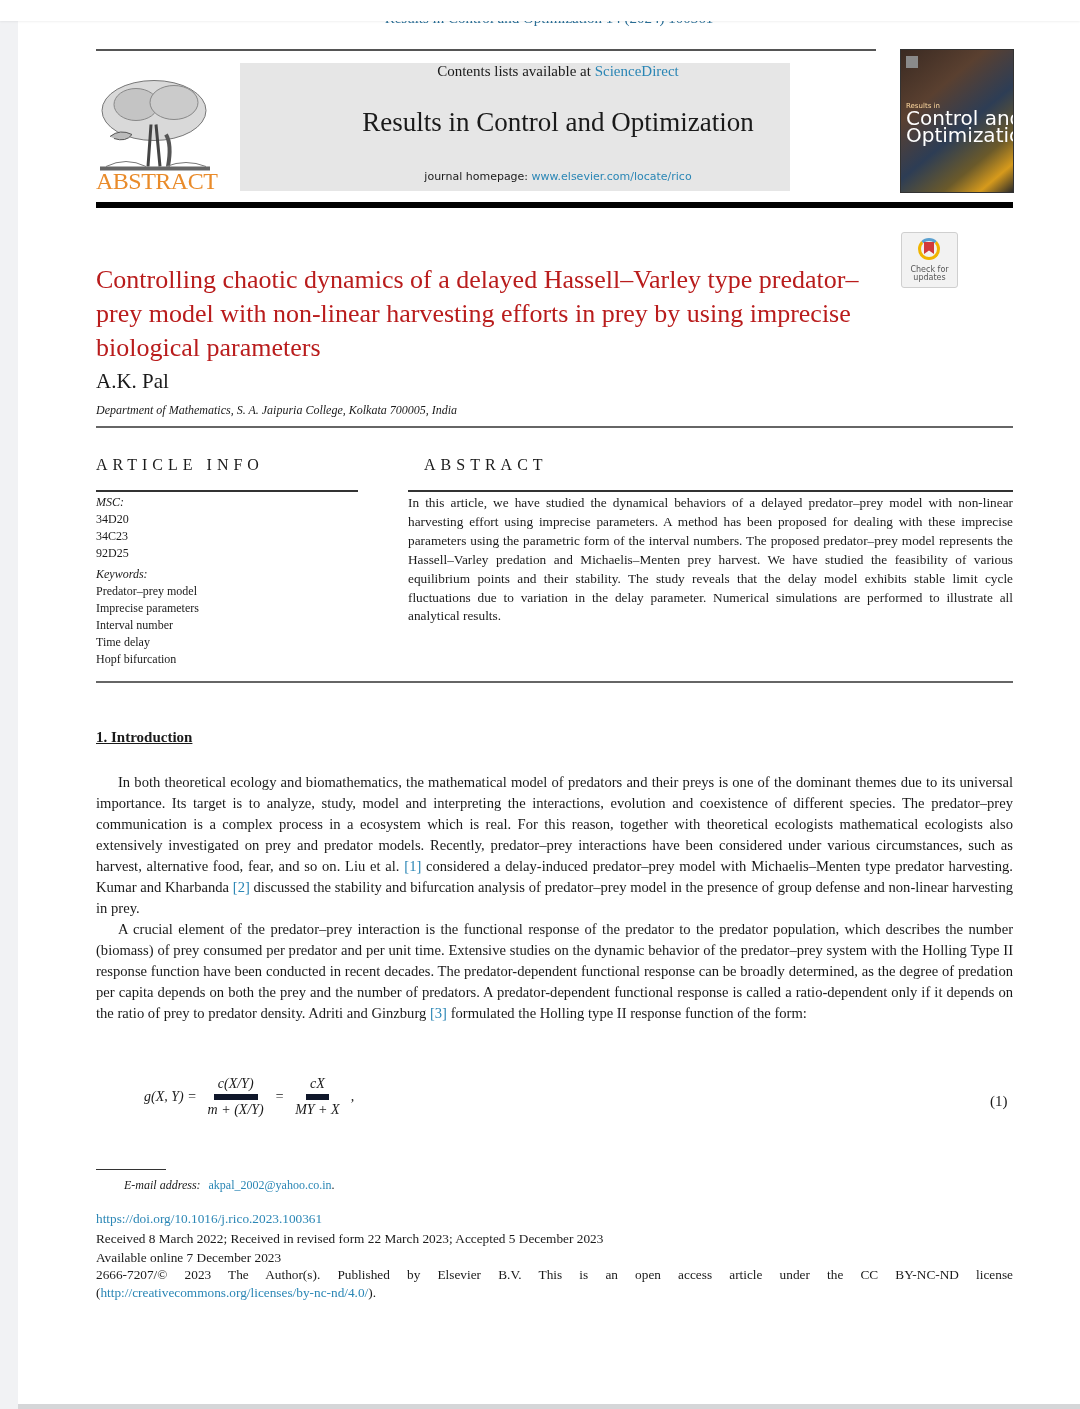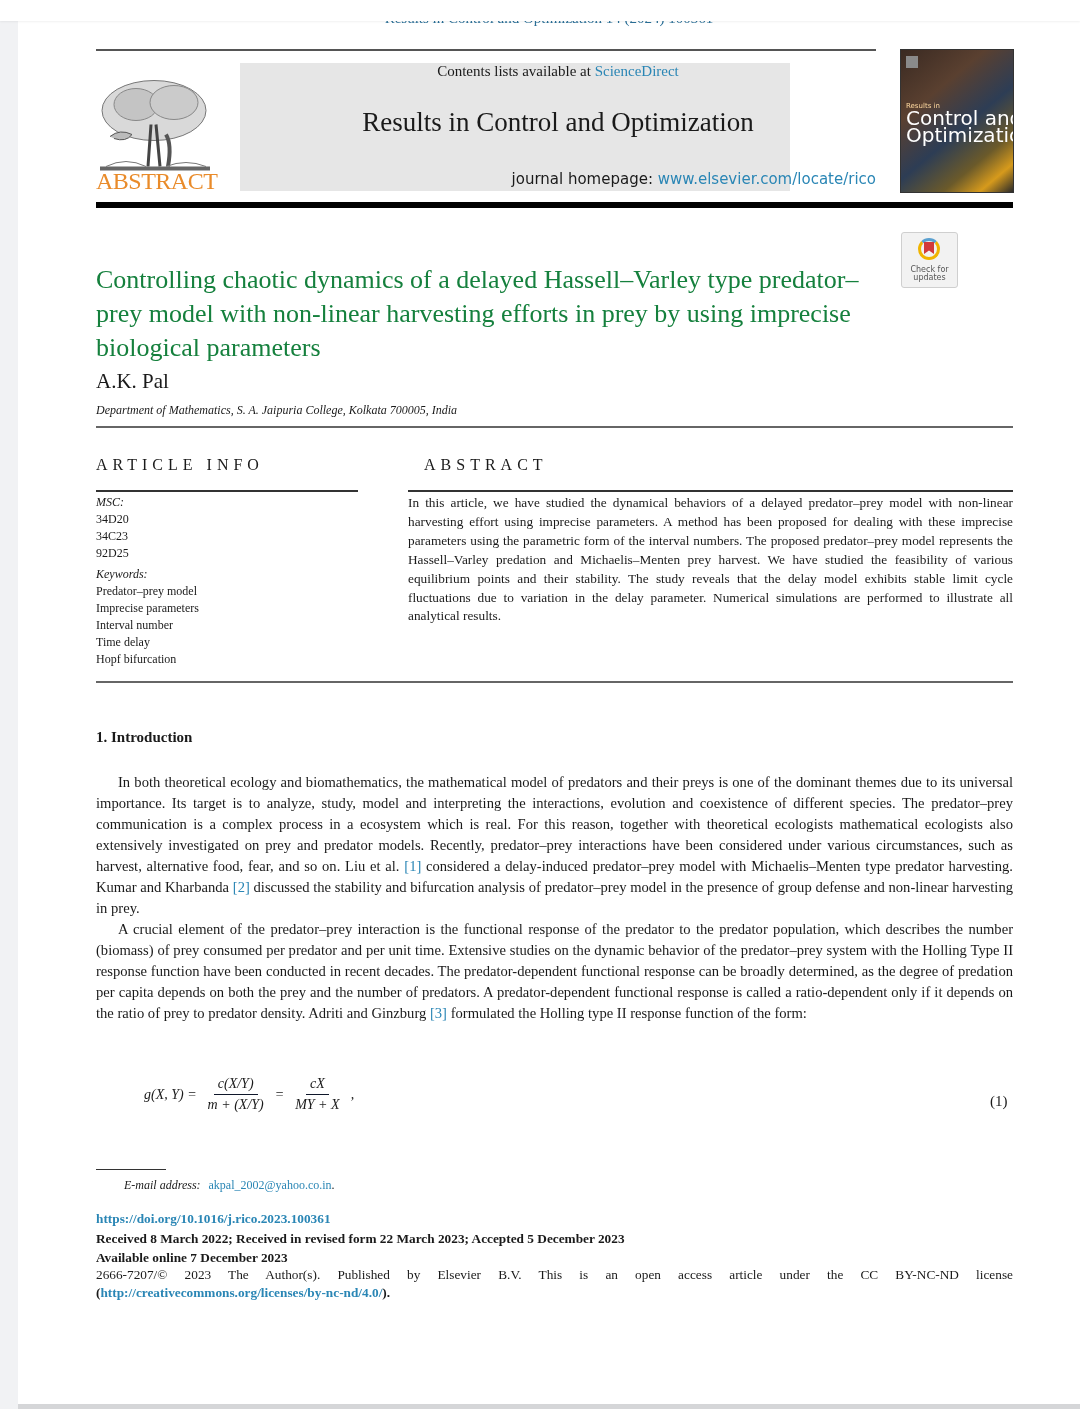--- a/index.html
+++ b/index.html
@@ -37,21 +37,21 @@
     position: absolute; left: 222px; top: 63px; width: 550px; height: 128px;
     background: #e6e6e6;
   }
   .contents-line {
     position: absolute; left: 0; width: 636px; top: 0px; text-align: center; font-size: 15px;
   }
   .journal-title {
     position: absolute; left: 0; width: 636px; top: 44px; text-align: center; font-size: 27px;
   }
   .homepage-line {
-    position: absolute; left: 0; width: 636px; top: 107px; text-align: right; font-size: 15px;
+    position: absolute; left: 0; width: 636px; top: 107px; text-align: center; font-size: 11px;
     font-family: "DejaVu Sans", sans-serif;
   }
   .link { color: #2a86b5; }
   .cover {
     position: absolute; left: 882px; top: 49px; width: 112px; height: 142px;
     background: linear-gradient(140deg, #3a2a22 0%, #5a4030 30%, #2d3d55 55%, #6b5a2a 75%, #d69a1c 88%, #2a2a2a 100%);
     overflow: hidden; border: 1px solid #333;
   }
   .cover-small { position: absolute; left: 5px; top: 52px; font-size: 7px; color: #ffd9a0; font-family: "DejaVu Sans", sans-serif; }
   .cover-title { position: absolute; left: 5px; top: 60px; font-size: 20px; line-height: 17px; color: #ffffff; font-family: "DejaVu Sans", sans-serif; }
@@ -68,59 +68,59 @@
   .check-ribbon {
     position: absolute; left: 22px; top: 9px; width: 10px; height: 12px; background: #d23a3a;
     clip-path: polygon(0 0, 100% 0, 100% 100%, 50% 70%, 0 100%);
   }
   .check-text {
     position: absolute; left: 0; width: 55px; top: 33px; text-align: center;
     font-size: 8px; line-height: 8px; color: #555; font-family: "DejaVu Sans", sans-serif;
   }
   .paper-title {
     position: absolute; left: 78px; top: 263px; width: 800px;
-    font-size: 26px; line-height: 34px; color: #15803d;
+    font-size: 26px; line-height: 34px; color: #b91c1c;
   }
   .author { position: absolute; left: 78px; top: 369px; font-size: 21px; }
   .affiliation { position: absolute; left: 78px; top: 403px; font-size: 12px; font-style: italic; font-family: Liberation Serif, serif; }
   .rule-sep { position: absolute; left: 78px; width: 917px; height: 2px; background: #666; }
   .ai-head, .abs-head {
     position: absolute; top: 456px; font-size: 16px; letter-spacing: 5px;
   }
   .ai-head { left: 78px; }
   .abs-head { left: 390px; margin-left: 16px; }
   .ai-rule { position: absolute; left: 78px; top: 490px; width: 262px; height: 2px; background: #333; }
   .abs-rule { position: absolute; left: 390px; top: 490px; width: 605px; height: 2px; background: #333; }
   .ai-list { position: absolute; left: 78px; top: 494px; font-size: 12px; line-height: 17px; }
   .ai-label { font-style: italic; }
   .ai-gap { height: 4px; }
   .abstract {
     position: absolute; left: 390px; top: 494px; width: 605px;
     font-size: 13.3px; line-height: 18.9px; text-align: justify;
   }
-  .section-head { position: absolute; left: 78px; top: 729px; font-size: 15px; font-weight: bold; }
+  .section-head { position: absolute; left: 78px; top: 729px; font-size: 15px; font-weight: bold; text-decoration: underline; }
   .body-text {
     position: absolute; left: 78px; top: 772px; width: 917px;
     font-size: 14.6px; line-height: 21px; text-align: justify;
     font-family: "Liberation Serif", serif;
   }
   .body-text p { margin: 0; text-indent: 22px; }
   .equation {
     position: absolute; left: 126px; top: 1076px; font-size: 14px; font-style: italic;
     display: flex; align-items: center; gap: 4px;
   }
   .frac { display: inline-flex; flex-direction: column; align-items: center; margin: 0 3px; }
-  .frac .num { border-bottom: 1px solid #0f172a; padding: 0 4px 2px; }
+  .frac .num { border-bottom: 6px solid #0f172a; padding: 0 4px 2px; }
   .frac .den { padding: 2px 4px 0; }
   .eq-num { position: absolute; left: 972px; top: 1093px; font-size: 15px; }
   .fn-rule { position: absolute; left: 78px; top: 1169px; width: 70px; height: 1px; background: #333; }
   .footnote { position: absolute; left: 106px; top: 1178px; font-size: 12px; }
   .footnote .lbl { font-style: italic; margin-right: 8px; }
   .pub-meta { position: absolute; left: 78px; top: 1210px; width: 917px; font-size: 13.3px; line-height: 18px; }
-  .pub-meta .line { white-space: nowrap; font-weight: bold; }
+  .pub-meta .line { white-space: nowrap; }
   .license { text-align: justify; text-align-last: justify; }
 </style>
 </head>
 <body>
 
 <div class="topbar"></div>
 
 <div class="page">
   <div class="running-head">Results in Control and Optimization 14 (2024) 100361</div>
 

